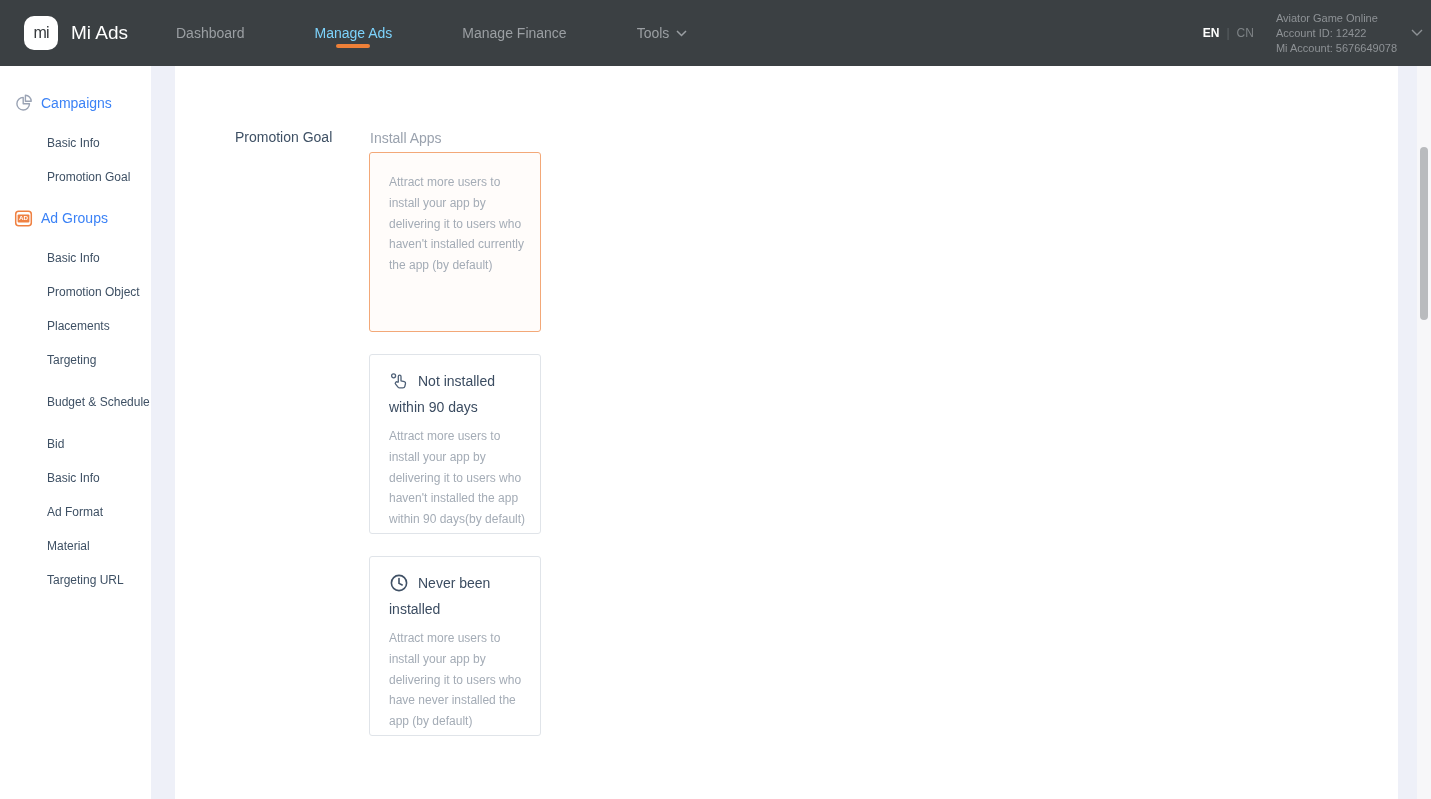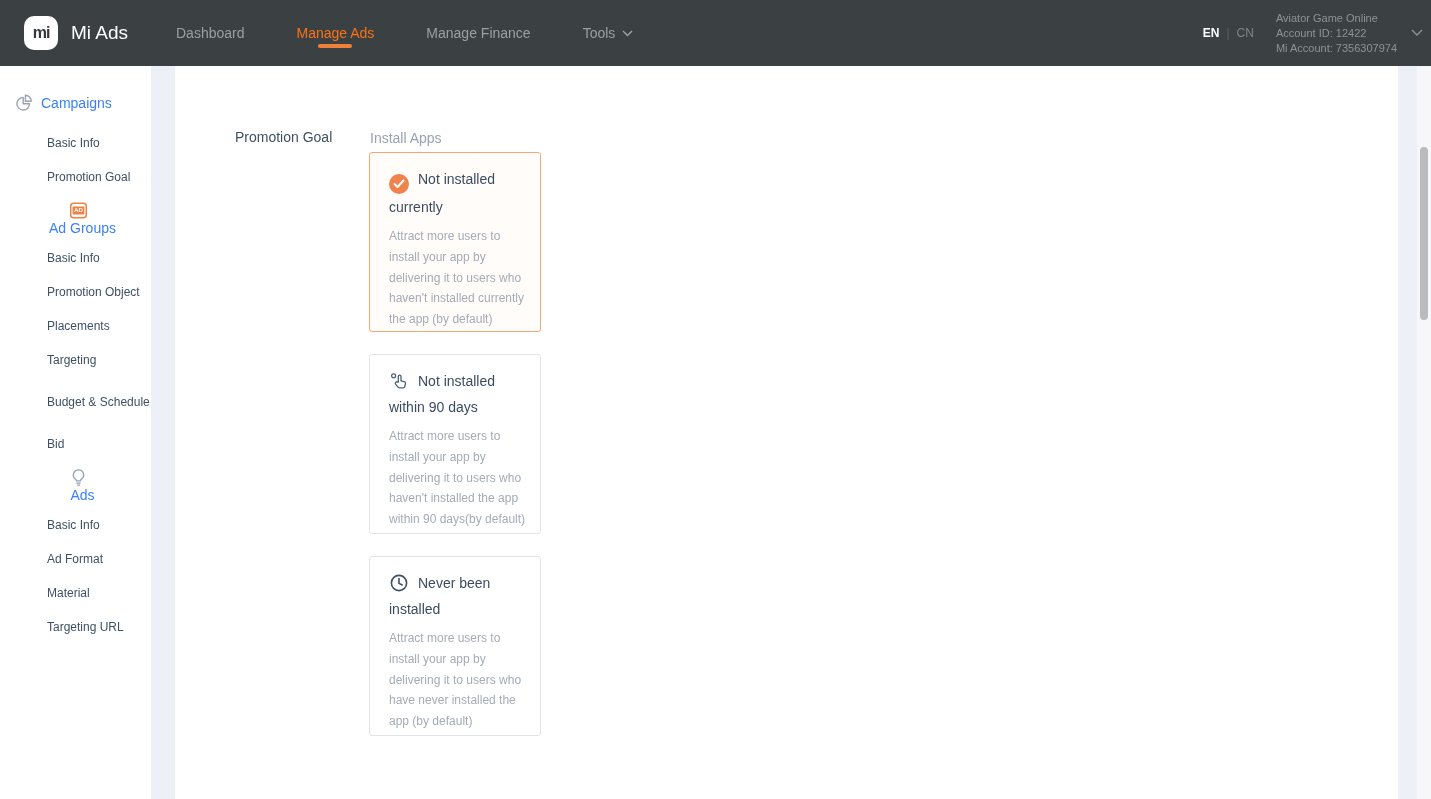--- a/index.html
+++ b/index.html
@@ -12,30 +12,30 @@
 
   
   .navbar {
     position:absolute; top:0; left:0; width:1431px; height:66px;
     background:#3b4043; z-index:10;
   }
   .brand { position:absolute; left:24px; top:16px; display:flex; align-items:center; }
   .mi-logo {
     width:34px; height:34px; background:#ffffff; border-radius:10px;
     display:flex; align-items:center; justify-content:center;
-    font-weight:bold; font-size:16px; color:#35393c; letter-spacing:-1px;
+    font-weight:normal; font-size:16px; color:#35393c; letter-spacing:-1px;
   }
   .brand-name { color:#ffffff; font-size:19px; font-weight:500; margin-left:13px; }
 
-  .nav-items { position:absolute; left:176px; top:0; height:66px; display:flex; gap:52px;align-items:flex-end; }
+  .nav-items { position:absolute; left:176px; top:0; height:66px; display:flex; gap:70px;align-items:flex-end; }
   .nav-item {
     position:relative; height:66px; display:flex; align-items:center;
     color:#9b9fa3; font-size:14px; cursor:pointer; white-space:nowrap;
   }
-  .nav-item.active { color:#f97316; font-weight:500; }
+  .nav-item.active { color:#7dd3fc; font-weight:500; }
   .nav-item.active::after {
     content:""; position:absolute; left:50%; transform:translateX(-50%);
     bottom:18px; width:34px; height:4px; border-radius:2px; background:#ee8038;
   }
   .nav-item .chev { margin-left:7px; display:inline-flex; }
 
   .nav-right { position:absolute; right:8px; top:0; height:66px; display:flex; align-items:center; }
   .lang { display:flex; align-items:center; font-size:12px; margin-right:22px; }
   .lang-en { color:#ffffff; font-weight:bold; cursor:pointer; }
   .lang-sep { color:#5c6164; margin:0 7px; font-weight:400; }
@@ -45,21 +45,21 @@
 
   
   .sidebar {
     position:absolute; left:0; top:66px; width:151px; height:733px;
     background:#ffffff; padding-top:20px;
   }
   .side-section {
     height:34px; display:flex; align-items:center; padding-left:14px;
     color:#3b82f6; font-size:14px; cursor:pointer;
   }
-  .side-section + .side-section, .side-sub + .side-section { margin-top:7px;flex-direction:column; }
+  .side-section + .side-section, .side-sub + .side-section { margin-top:7px; }
   .side-section { margin-bottom:6px; }
   .side-icon { width:19px; height:19px; display:inline-flex; align-items:center; justify-content:center; margin-right:8px; }
   .side-sub {
     min-height:34px; display:flex; align-items:center; padding-left:47px;
     color:#3e5064; font-size:12px; cursor:pointer;
   }
   .side-sub span { display:block; width:106px; line-height:16px; }
 
   
   .main {
@@ -127,21 +127,21 @@
 
   <div class="nav-right">
     <div class="lang">
       <span class="lang-en">EN</span>
       <span class="lang-sep">|</span>
       <span class="lang-cn">CN</span>
     </div>
     <div class="account">
       <div>Aviator Game Online</div>
       <div>Account ID: 12422</div>
-      <div>Mi Account: 7356307974</div>
+      <div>Mi Account: 5676649078</div>
     </div>
     <div class="acct-chev">
       <svg width="12" height="8" viewBox="0 0 12 8">
           <polyline points="1,1 6,6 11,1" fill="none" stroke="#8e9296" stroke-width="1.4"></polyline>
         </svg>
     </div>
   </div>
 </header>
 
 <nav class="sidebar">
@@ -184,30 +184,20 @@
   <div class="side-sub">
       <span>Targeting</span>
     </div>
   <div class="side-sub" style="min-height:50px;">
       <span>Budget &amp; Schedule</span>
     </div>
   <div class="side-sub">
       <span>Bid</span>
     </div>
 
-  <div class="side-section">
-    <span class="side-icon">
-      <svg width="19" height="19" viewBox="0 0 19 19">
-        <path d="M9.5 1.9 a5.1 5.1 0 0 1 2.9 9.3 c-.5.35-.9 1.1-.9 1.7 h-4 c0-.6-.4-1.35-.9-1.7 A5.1 5.1 0 0 1 9.5 1.9 Z" fill="none" stroke="#9aa3b4" stroke-width="1.4" stroke-linejoin="round"></path>
-        <line x1="7.4" y1="15.1" x2="11.6" y2="15.1" stroke="#9aa3b4" stroke-width="1.4"></line>
-        <line x1="8.1" y1="17.2" x2="10.9" y2="17.2" stroke="#9aa3b4" stroke-width="1.4"></line>
-      </svg>
-    </span>
-    <span>Ads</span>
-  </div>
   <div class="side-sub">
       <span>Basic Info</span>
     </div>
   <div class="side-sub">
       <span>Ad Format</span>
     </div>
   <div class="side-sub">
       <span>Material</span>
     </div>
   <div class="side-sub">
@@ -215,27 +205,20 @@
     </div>
 </nav>
 
 <main class="main">
   <div class="field-label">Promotion Goal</div>
   <div class="field-value">Install Apps</div>
 
   <div class="cards">
 
     <div class="card selected">
-      <div class="card-title">
-        <span class="title-icon check-circle">
-          <svg width="12" height="10" viewBox="0 0 12 10">
-              <polyline points="1.5,5 4.5,8 10.5,1.5" fill="none" stroke="#ffffff" stroke-width="2" stroke-linecap="round" stroke-linejoin="round"></polyline>
-            </svg>
-        </span><span>Not installed currently</span>
-      </div>
       <p class="card-desc">Attract more users to install your app by delivering it to users who haven't installed currently the app (by default)</p>
     </div>
 
     <div class="card">
       <div class="card-title">
         <span class="title-icon">
           <svg width="20" height="20" viewBox="0 0 20 20">
             <circle cx="4.6" cy="4.8" r="2" fill="none" stroke="#4e6077" stroke-width="1.3"></circle>
             <path d="M9.3 11 V5.4 a1.35 1.35 0 0 1 2.7 0 v4.4 l3.3.8 c.85.2 1.4 1 1.2 1.9 l-.65 2.8 c-.2.9-1 1.5-1.95 1.5 h-3.3 c-.6 0-1.2-.27-1.6-.75 l-2.4-2.9 c-.5-.6-.42-1.5.18-2 .52-.44 1.28-.42 1.78.05 Z" fill="none" stroke="#4e6077" stroke-width="1.3" stroke-linejoin="round"></path>
           </svg>

